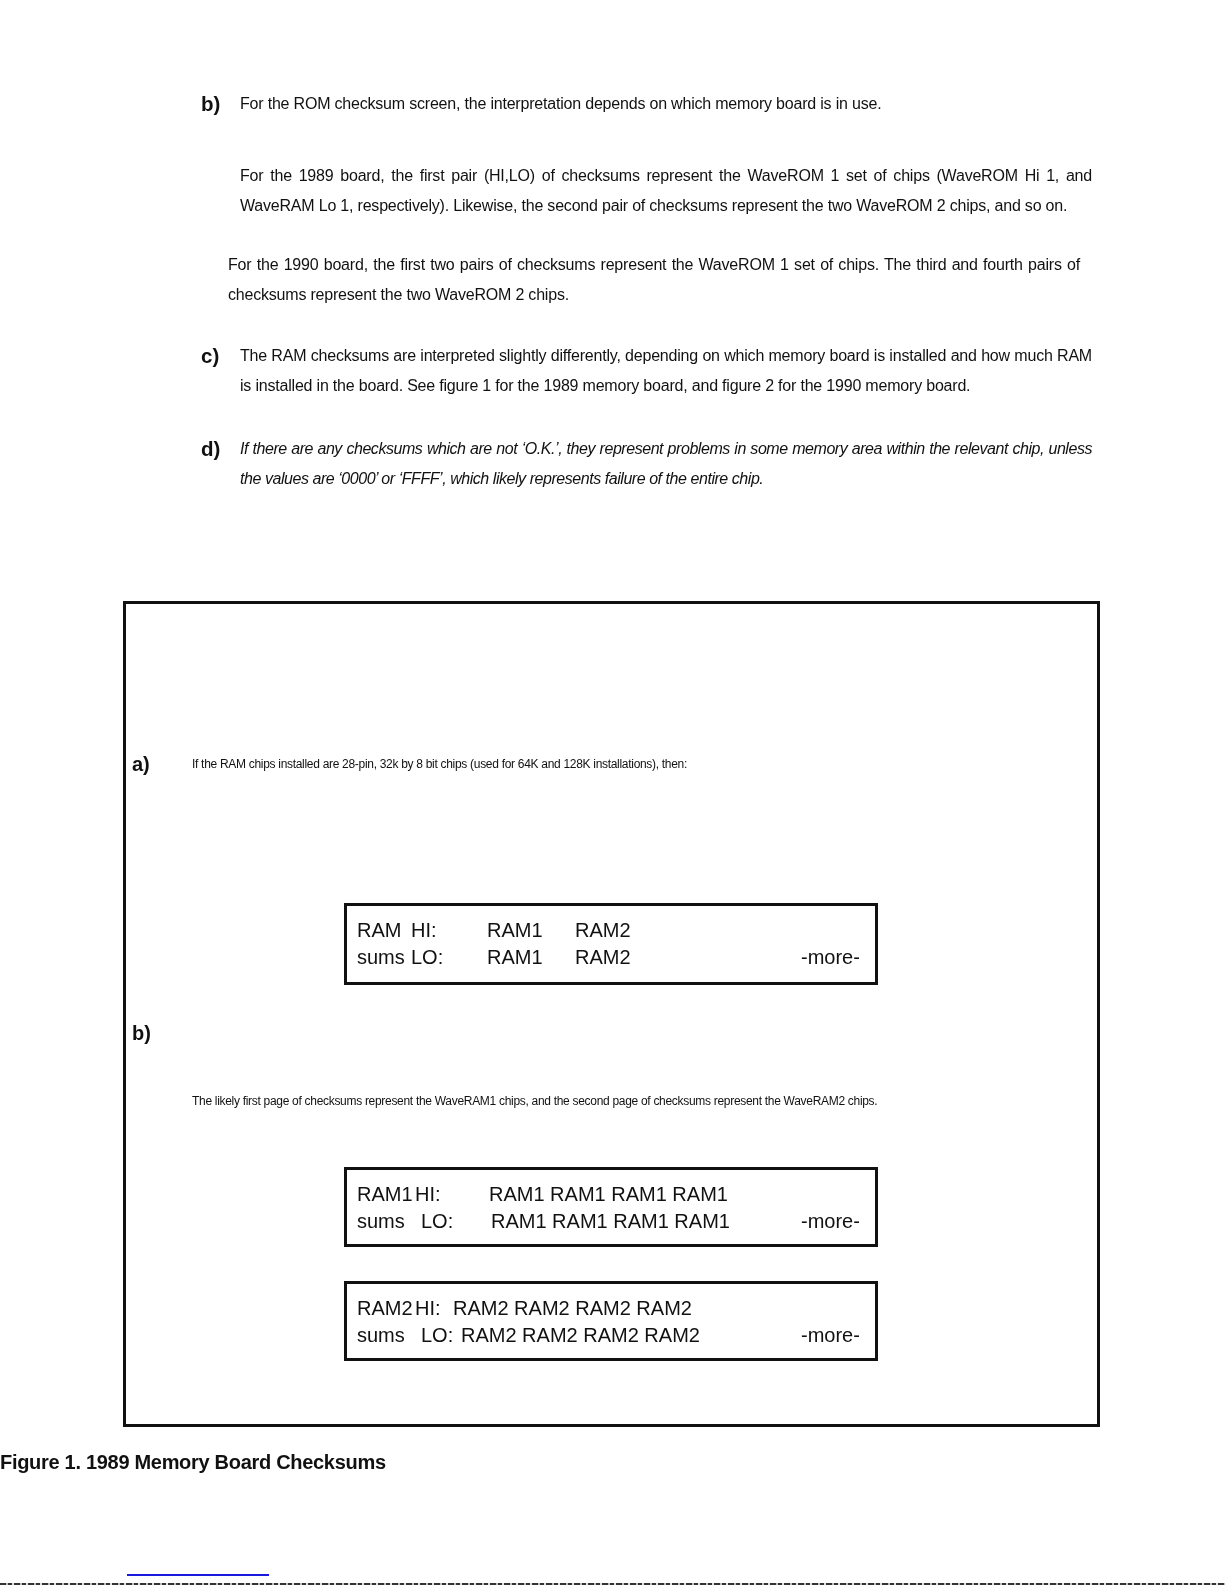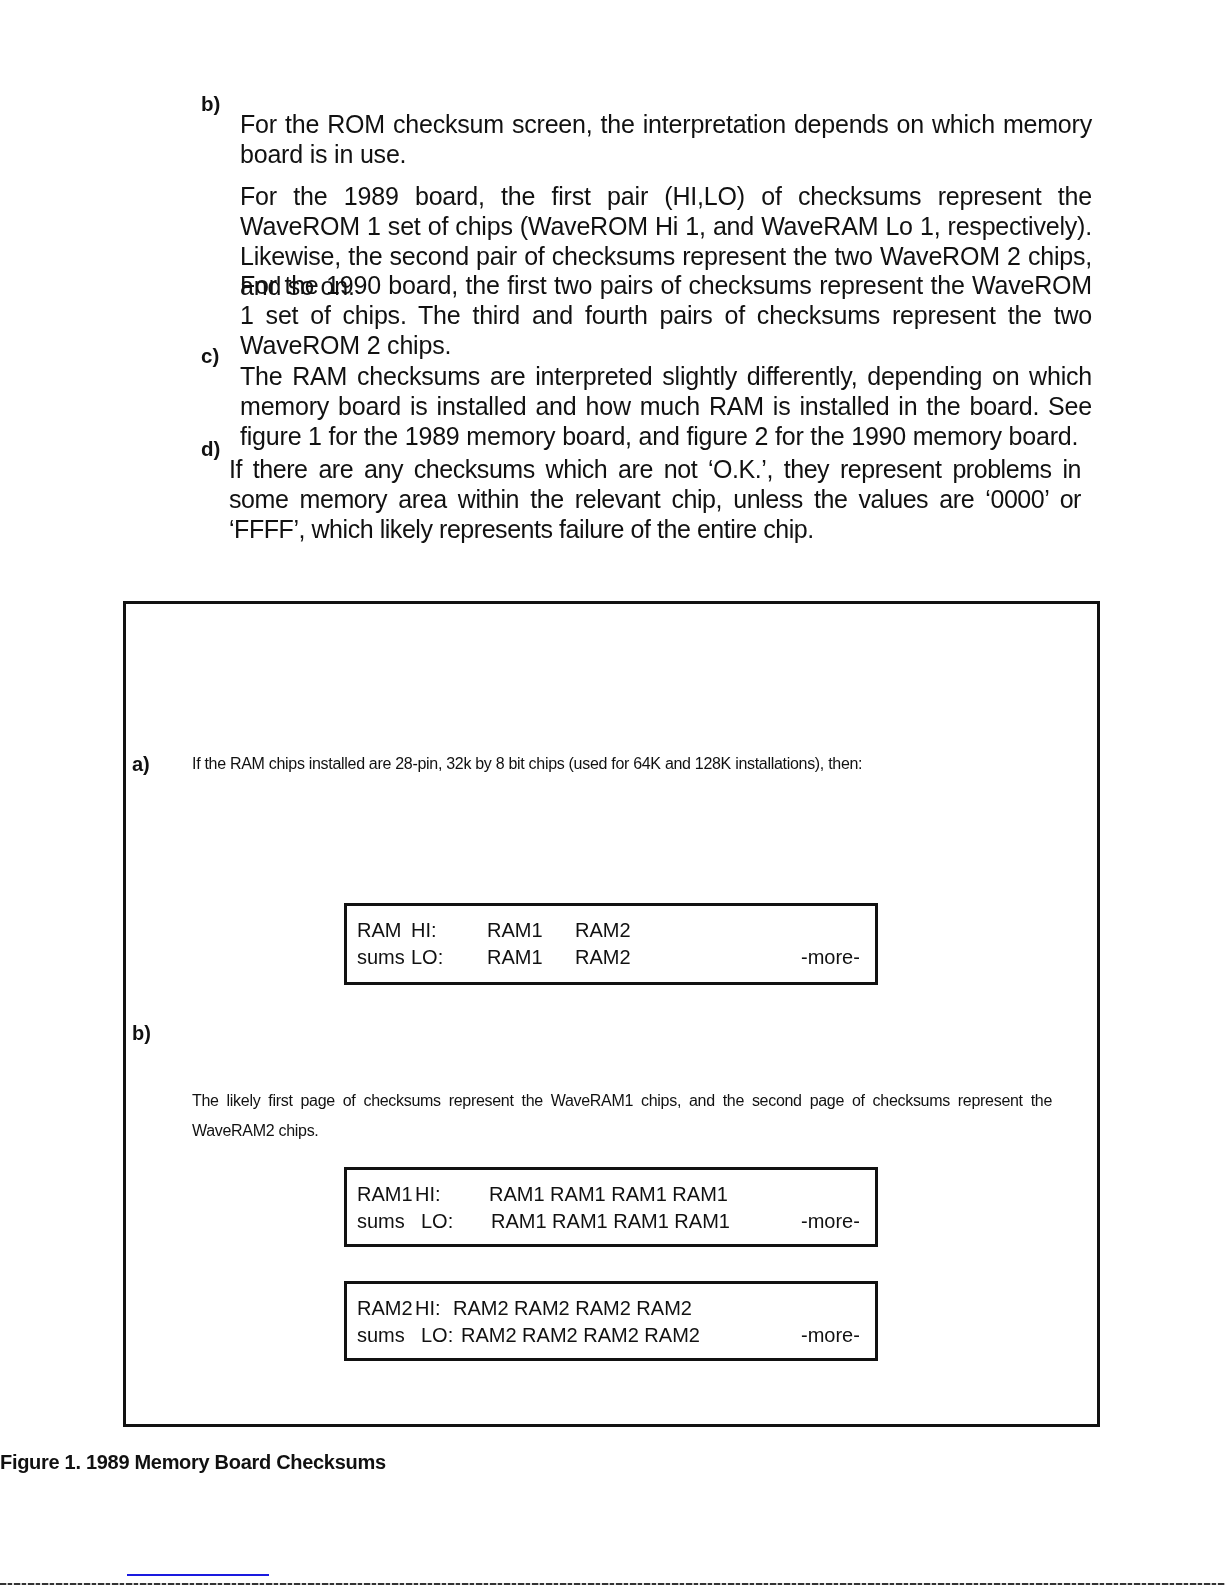--- a/index.html
+++ b/index.html
@@ -1,35 +1,35 @@
 <!DOCTYPE html>
 <html><head>
   <meta charset="utf-8">
   <style>
     html, body { margin: 0; padding: 0; background: #ffffff; }
     body {
       width: 1225px; height: 1585px; position: relative; overflow: hidden;
       font-family: "Liberation Sans", sans-serif; color: #111111;
     }
     .para {
-      position: absolute; font-size: 25px; line-height: 30px;
-      text-align: justify; letter-spacing: -0.2px; margin-top: 20px;
+      position: absolute; font-size: 16px; line-height: 30px;
+      text-align: justify; letter-spacing: -0.2px;
     }
     .label {
       position: absolute; font-weight: bold; font-size: 20.5px; line-height: 30px;
     }
     .figure-box {
       position: absolute; left: 123px; top: 601px; width: 977px; height: 826px;
       border: 3.5px solid #111111; box-sizing: border-box;
     }
     .fig-title {
       position: absolute; left: 0; width: 100%; top: 43px; text-align: center;
       font-weight: bold; font-size: 33px; line-height: 40px; letter-spacing: -0.5px;
     }
-    .fig-para { position: absolute; font-size: 16px; line-height: 30px; text-align: justify; letter-spacing: -0.3px; }
+    .fig-para { position: absolute; font-size: 12px; line-height: 30px; text-align: justify; letter-spacing: -0.3px; }
     .fig-label { position: absolute; font-weight: bold; font-size: 20px; line-height: 30px; }
     .lcd {
       position: absolute; border: 3px solid #111111; box-sizing: border-box;
       font-size: 20px; line-height: 26px; padding: 11px 0 0 10px;
     }
     .lcd-row { position: relative; height: 27px; white-space: pre; }
     .lcd-row span { position: absolute; top: 0; }
     .caption {
       position: absolute; left: 0; width: 1225px; top: 1448px; text-align: left;
       font-weight: bold; font-size: 20px; line-height: 28px; letter-spacing: -0.3px;
@@ -40,27 +40,27 @@
       background: repeating-linear-gradient(90deg, #333 0 6px, #bbb 6px 8px, #333 8px 12px, #ddd 12px 14px);
     }
   </style>
 </head>
 <body>
 
 <div>
   <div class="label" style="left:201px; top:89px;">b)</div>
   <div class="para" style="left:240px; top:89px; width:852px;">For the ROM checksum screen, the interpretation depends on which memory board is in use.</div>
   <div class="para" style="left:240px; top:161px; width:852px;">For the 1989 board, the first pair (HI,LO) of checksums represent the WaveROM 1 set of chips (WaveROM Hi 1, and WaveRAM Lo 1, respectively). Likewise, the second pair of checksums represent the two WaveROM 2 chips, and so on.</div>
-  <div class="para" style="left:240px; top:250px; width:852px;">For the 1990 board, the first two pairs of checksums represent the WaveROM 1 set of chips. The third and fourth pairs of checksums represent the two WaveROM 2 chips.</div>
+  <div class="para" style="left:228px; top:250px; width:852px;">For the 1990 board, the first two pairs of checksums represent the WaveROM 1 set of chips. The third and fourth pairs of checksums represent the two WaveROM 2 chips.</div>
 
   <div class="label" style="left:201px; top:341px;">c)</div>
   <div class="para" style="left:240px; top:341px; width:852px;">The RAM checksums are interpreted slightly differently, depending on which memory board is installed and how much RAM is installed in the board. See figure 1 for the 1989 memory board, and figure 2 for the 1990 memory board.</div>
 
   <div class="label" style="left:201px; top:434px;">d)</div>
-  <div class="para" style="left:229px; top:434px; width:852px; letter-spacing:-0.45px;">If there are any checksums which are not ‘O.K.’, they represent problems in some memory area within the relevant chip, unless the values are ‘0000’ or ‘FFFF’, which likely represents failure of the entire chip.</div>
+  <div class="para" style="left:240px; top:434px; width:852px; letter-spacing:-0.45px;font-style:italic;">If there are any checksums which are not ‘O.K.’, they represent problems in some memory area within the relevant chip, unless the values are ‘0000’ or ‘FFFF’, which likely represents failure of the entire chip.</div>
 </div>
 
 <div class="figure-box">
 
   <div class="fig-label" style="left:6px; top:145px;">a)</div>
   <div class="fig-para" style="left:66px; top:145px; width:860px;">If the RAM chips installed are 28-pin, 32k by 8 bit chips (used for 64K and 128K installations), then:</div>
 
   <div class="lcd" style="left:218px; top:299px; width:534px; height:82px;">
     <div class="lcd-row">
       <span style="left:0;">RAM</span>

